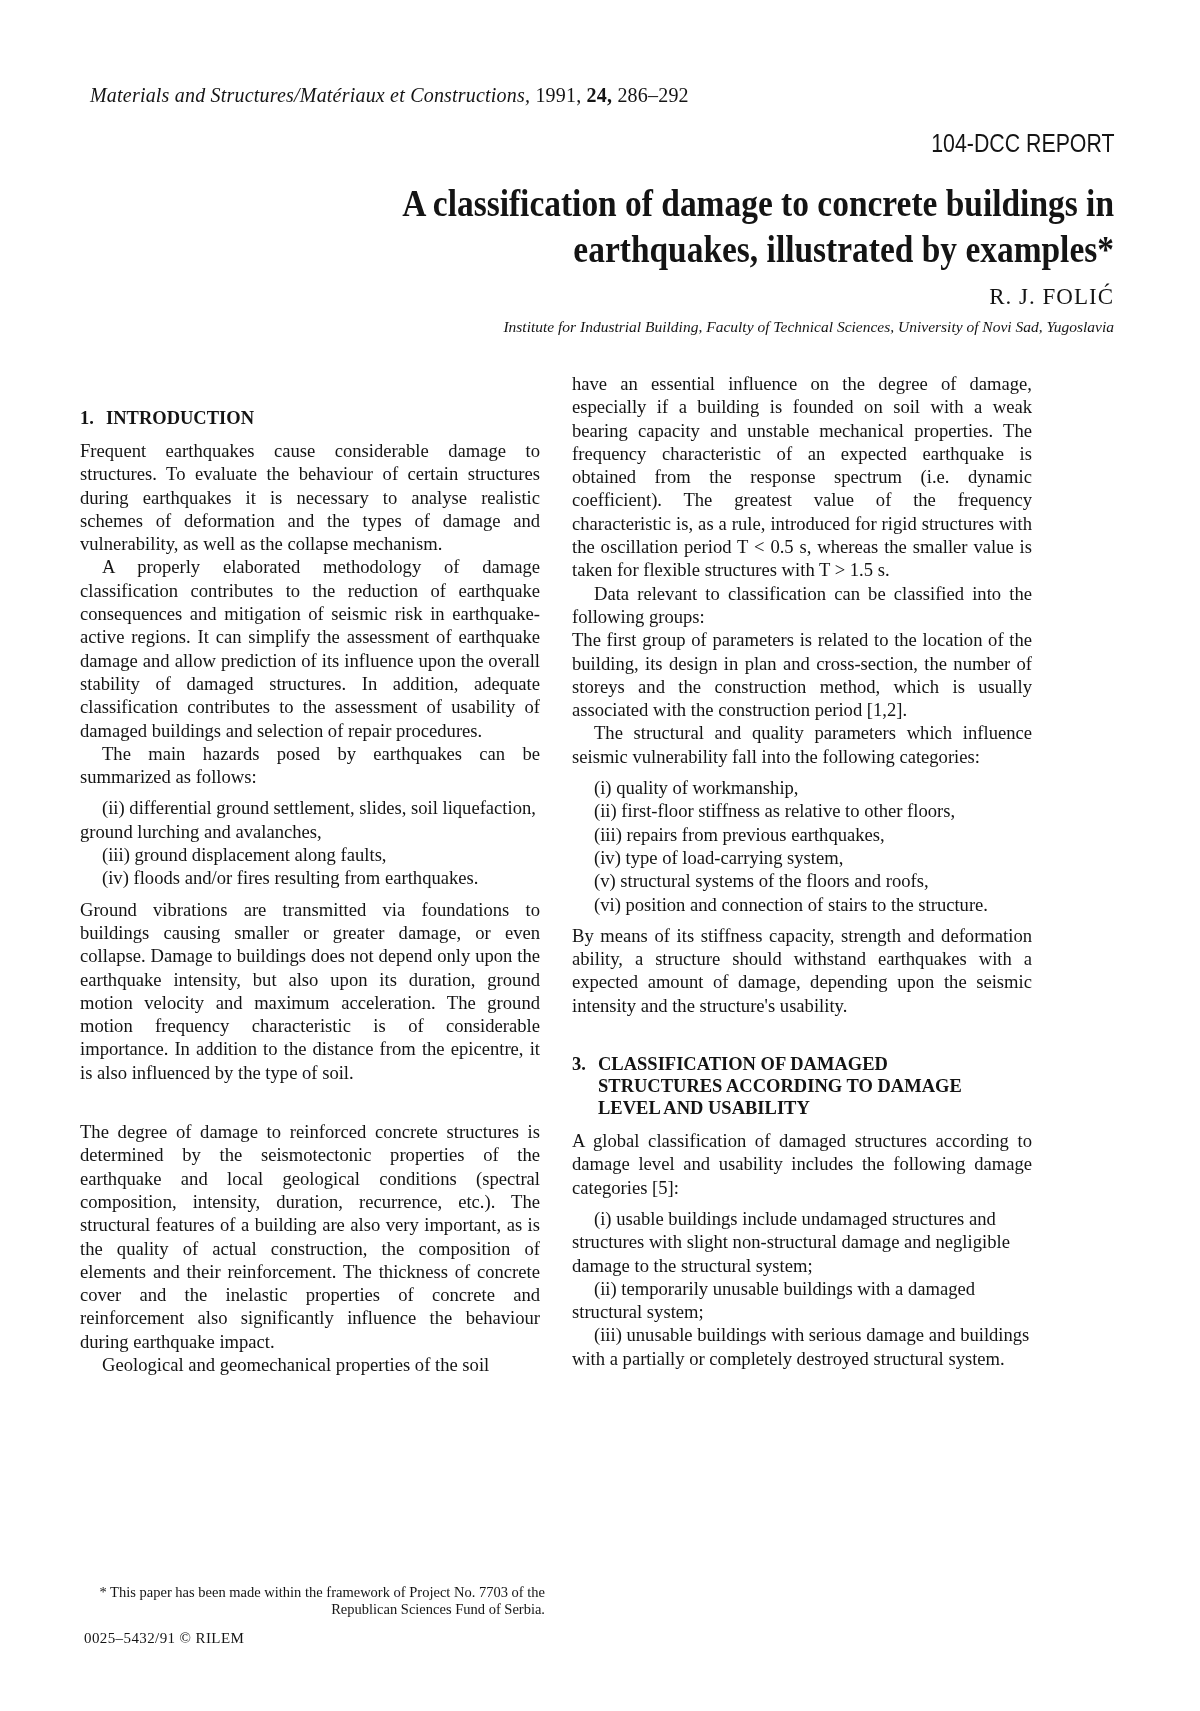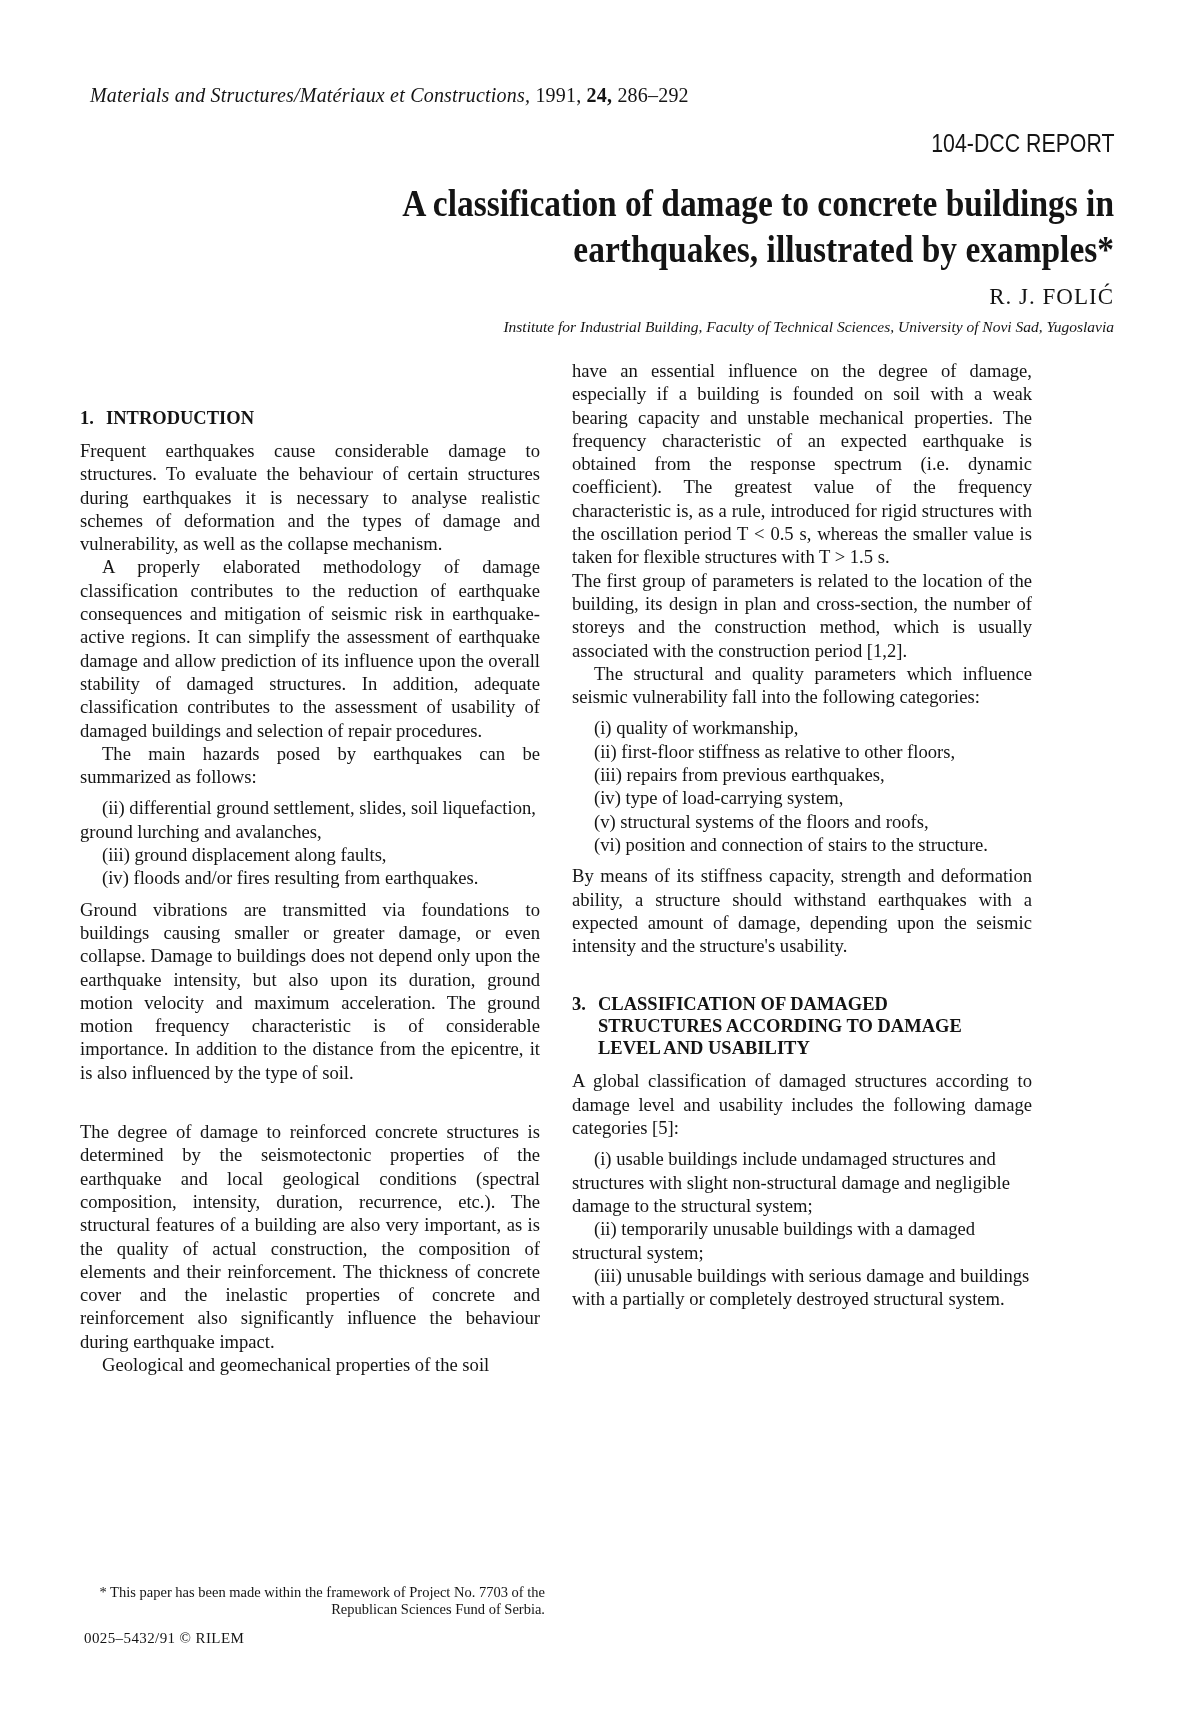--- a/index.html
+++ b/index.html
@@ -7,21 +7,21 @@
          font-family: "Liberation Serif", "DejaVu Serif", serif; color: #141414; }
   .journal { position: absolute; left: 90px; top: 84px; font-size: 20px; font-style: italic; letter-spacing: 0.2px; }
   .journal .bold { font-weight: bold; font-style: normal; }
   .journal .upright { font-style: normal; }
   .report { position: absolute; right: 86px; top: 128px; font-size: 26px; font-family: "Liberation Sans Narrow","Liberation Sans", sans-serif; transform: scaleX(0.82); transform-origin: right; }
   .title { position: absolute; right: 86px; top: 180px; width: 900px; text-align: right; font-size: 38px; font-weight: bold; line-height: 46px; transform: scaleX(0.88); transform-origin: right top; }
   .author { position: absolute; right: 86px; top: 284px; font-size: 23px; letter-spacing: 1px; }
   .affil { position: absolute; right: 86px; top: 318px; font-size: 15.5px; font-style: italic; }
   .col { position: absolute; width: 460px; font-size: 18.6px; line-height: 23.3px; }
   .col.left { left: 80px; top: 370px; margin-top: 37px; }
-  .col.right { left: 572px; top: 359px; }
+  .col.right { left: 572px; top: 372px; }
   h2 { font-size: 18.5px; font-weight: bold; margin: 0 0 10px 0; line-height: 22px; }
   h2 .num { display: inline-block; width: 26px; }
   h2 .cont { display: block; padding-left: 26px; }
   p { margin: 0; text-align: justify; }
   p.indent { text-indent: 22px; }
   ul.list { list-style: none; margin: 8px 0 8px 0; padding: 0; }
   ul.list li { text-indent: 22px; }
   .biggap { height: 36px; }
   .footnote { position: absolute; left: 75px; top: 1584px; width: 470px; font-size: 14.5px; line-height: 17px; text-align: right; }
   .issn { position: absolute; left: 84px; top: 1630px; font-size: 15px; letter-spacing: 0.4px; }
@@ -62,20 +62,21 @@
   <div class="biggap"></div>
   <p>The degree of damage to reinforced concrete structures is determined by the seismotectonic properties of the earthquake and local geological conditions (spectral composition, intensity, duration, recurrence, etc.). The structural features of a building are also very important, as is the quality of actual construction, the composition of elements and their reinforcement. The thickness of concrete cover and the inelastic properties of concrete and reinforcement also significantly influence the behaviour during earthquake impact.</p>
   <p class="indent">Geological and geomechanical properties of the soil</p>
 </div>
 
 <div class="footnote">* This paper has been made within the framework of Project No. 7703 of the Republican Sciences Fund of Serbia.</div>
 <div class="issn">0025–5432/91 © RILEM</div>
 
 <div class="col right">
   <p>have an essential influence on the degree of damage, especially if a building is founded on soil with a weak bearing capacity and unstable mechanical properties. The frequency characteristic of an expected earthquake is obtained from the response spectrum (i.e. dynamic coefficient). The greatest value of the frequency characteristic is, as a rule, introduced for rigid structures with the oscillation period T &lt; 0.5 s, whereas the smaller value is taken for flexible structures with T &gt; 1.5 s.</p>
+  <p class="indent">Data relevant to classification can be classified into the following groups:</p>
   <p>The first group of parameters is related to the location of the building, its design in plan and cross-section, the number of storeys and the construction method, which is usually associated with the construction period [1,2].</p>
   <p class="indent">The structural and quality parameters which influence seismic vulnerability fall into the following categories:</p>
   <ul class="list">
     <li>(i)  quality of workmanship,</li>
     <li>(ii)  first-floor stiffness as relative to other floors,</li>
     <li>(iii)  repairs from previous earthquakes,</li>
     <li>(iv)  type of load-carrying system,</li>
     <li>(v)  structural systems of the floors and roofs,</li>
     <li>(vi)  position and connection of stairs to the structure.</li>
   </ul>

